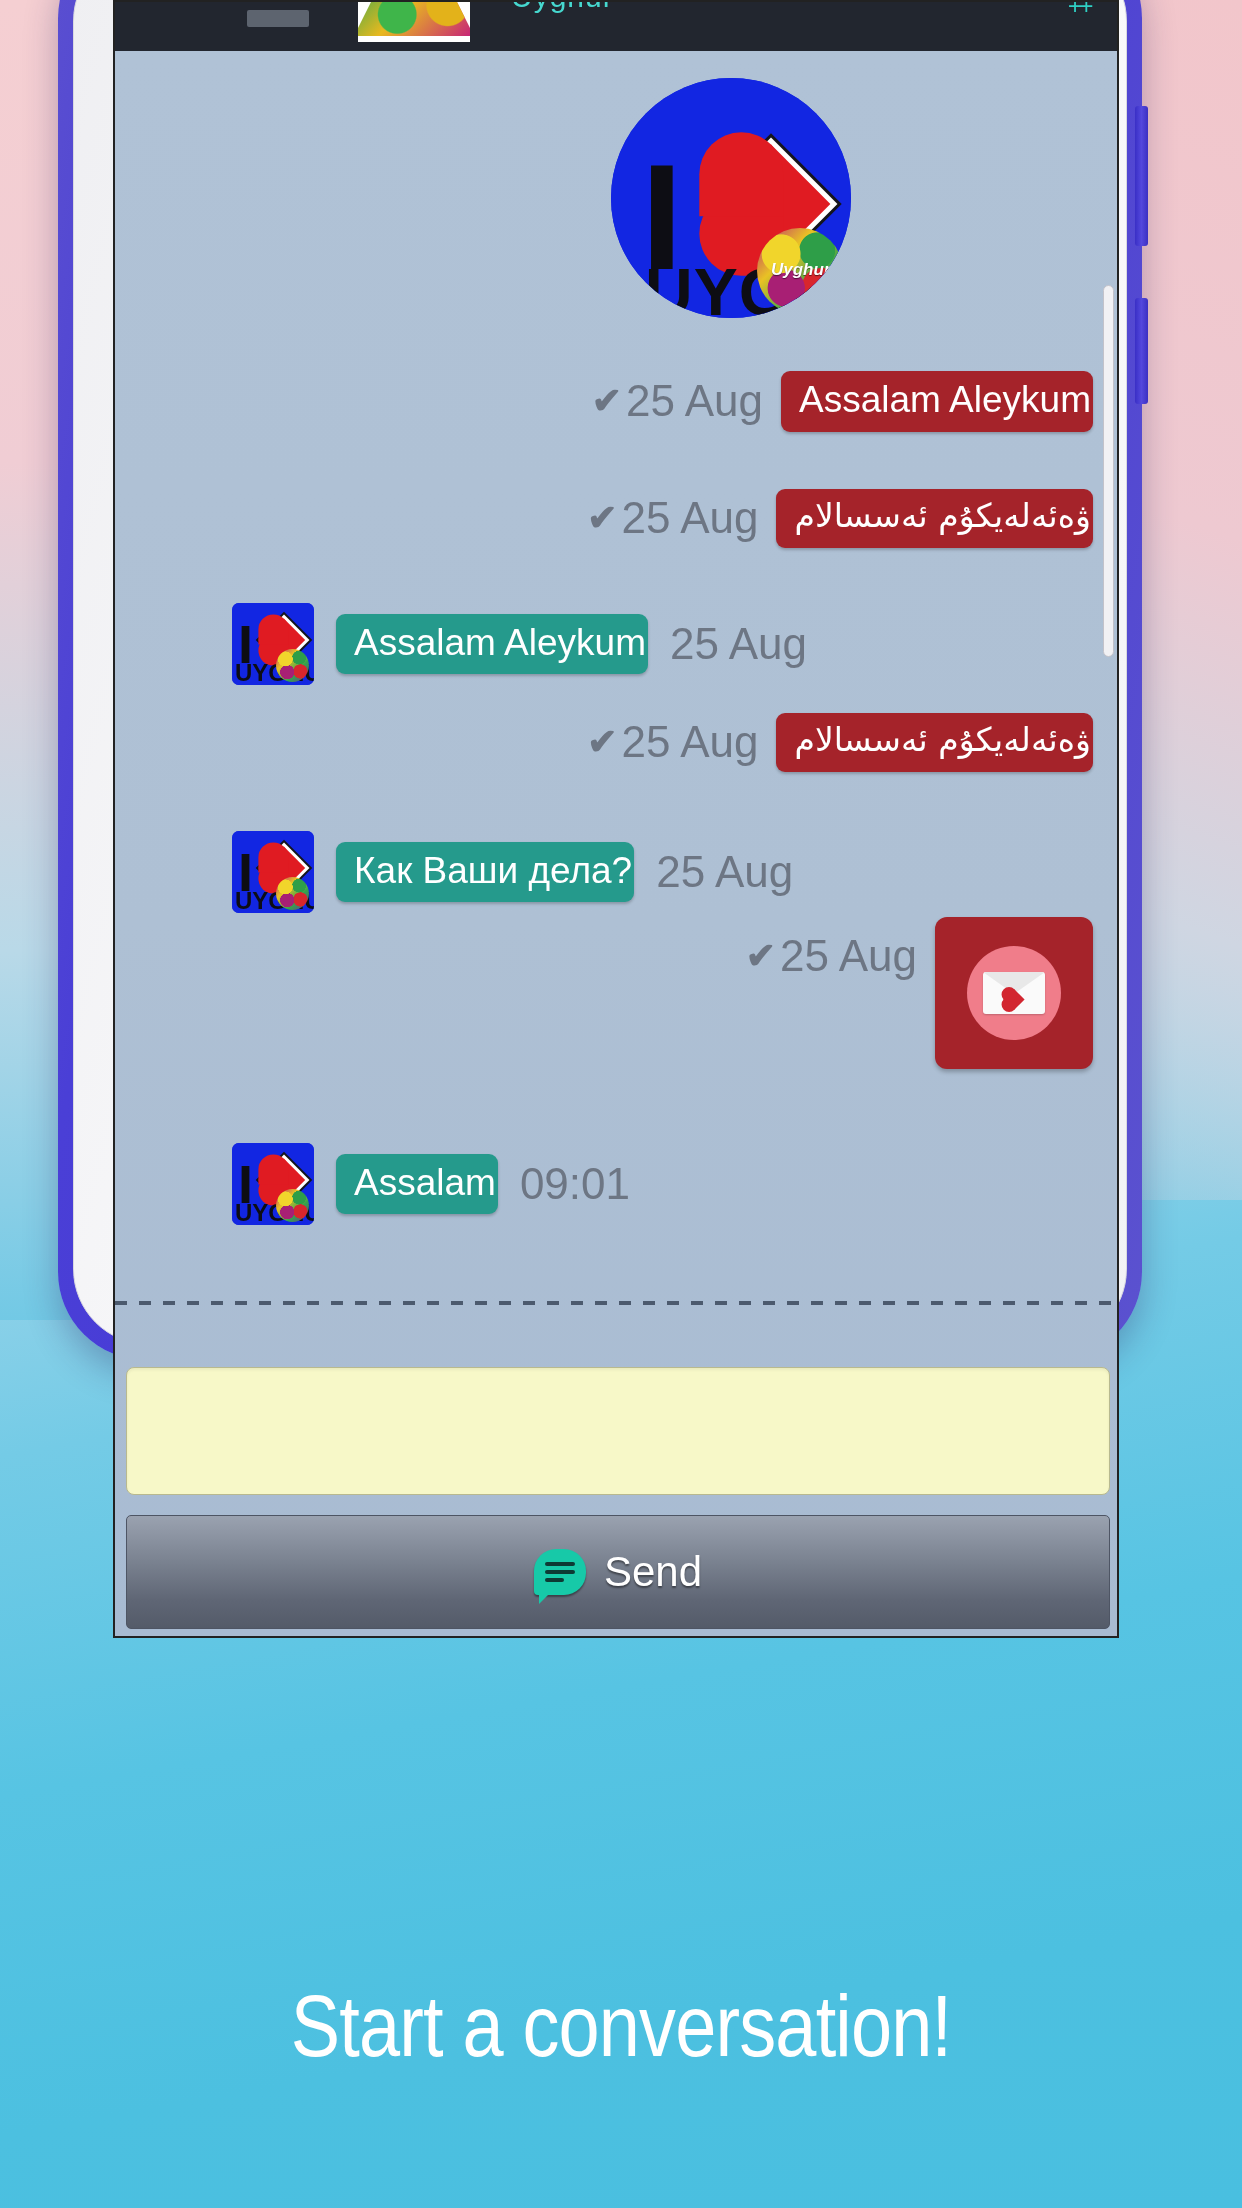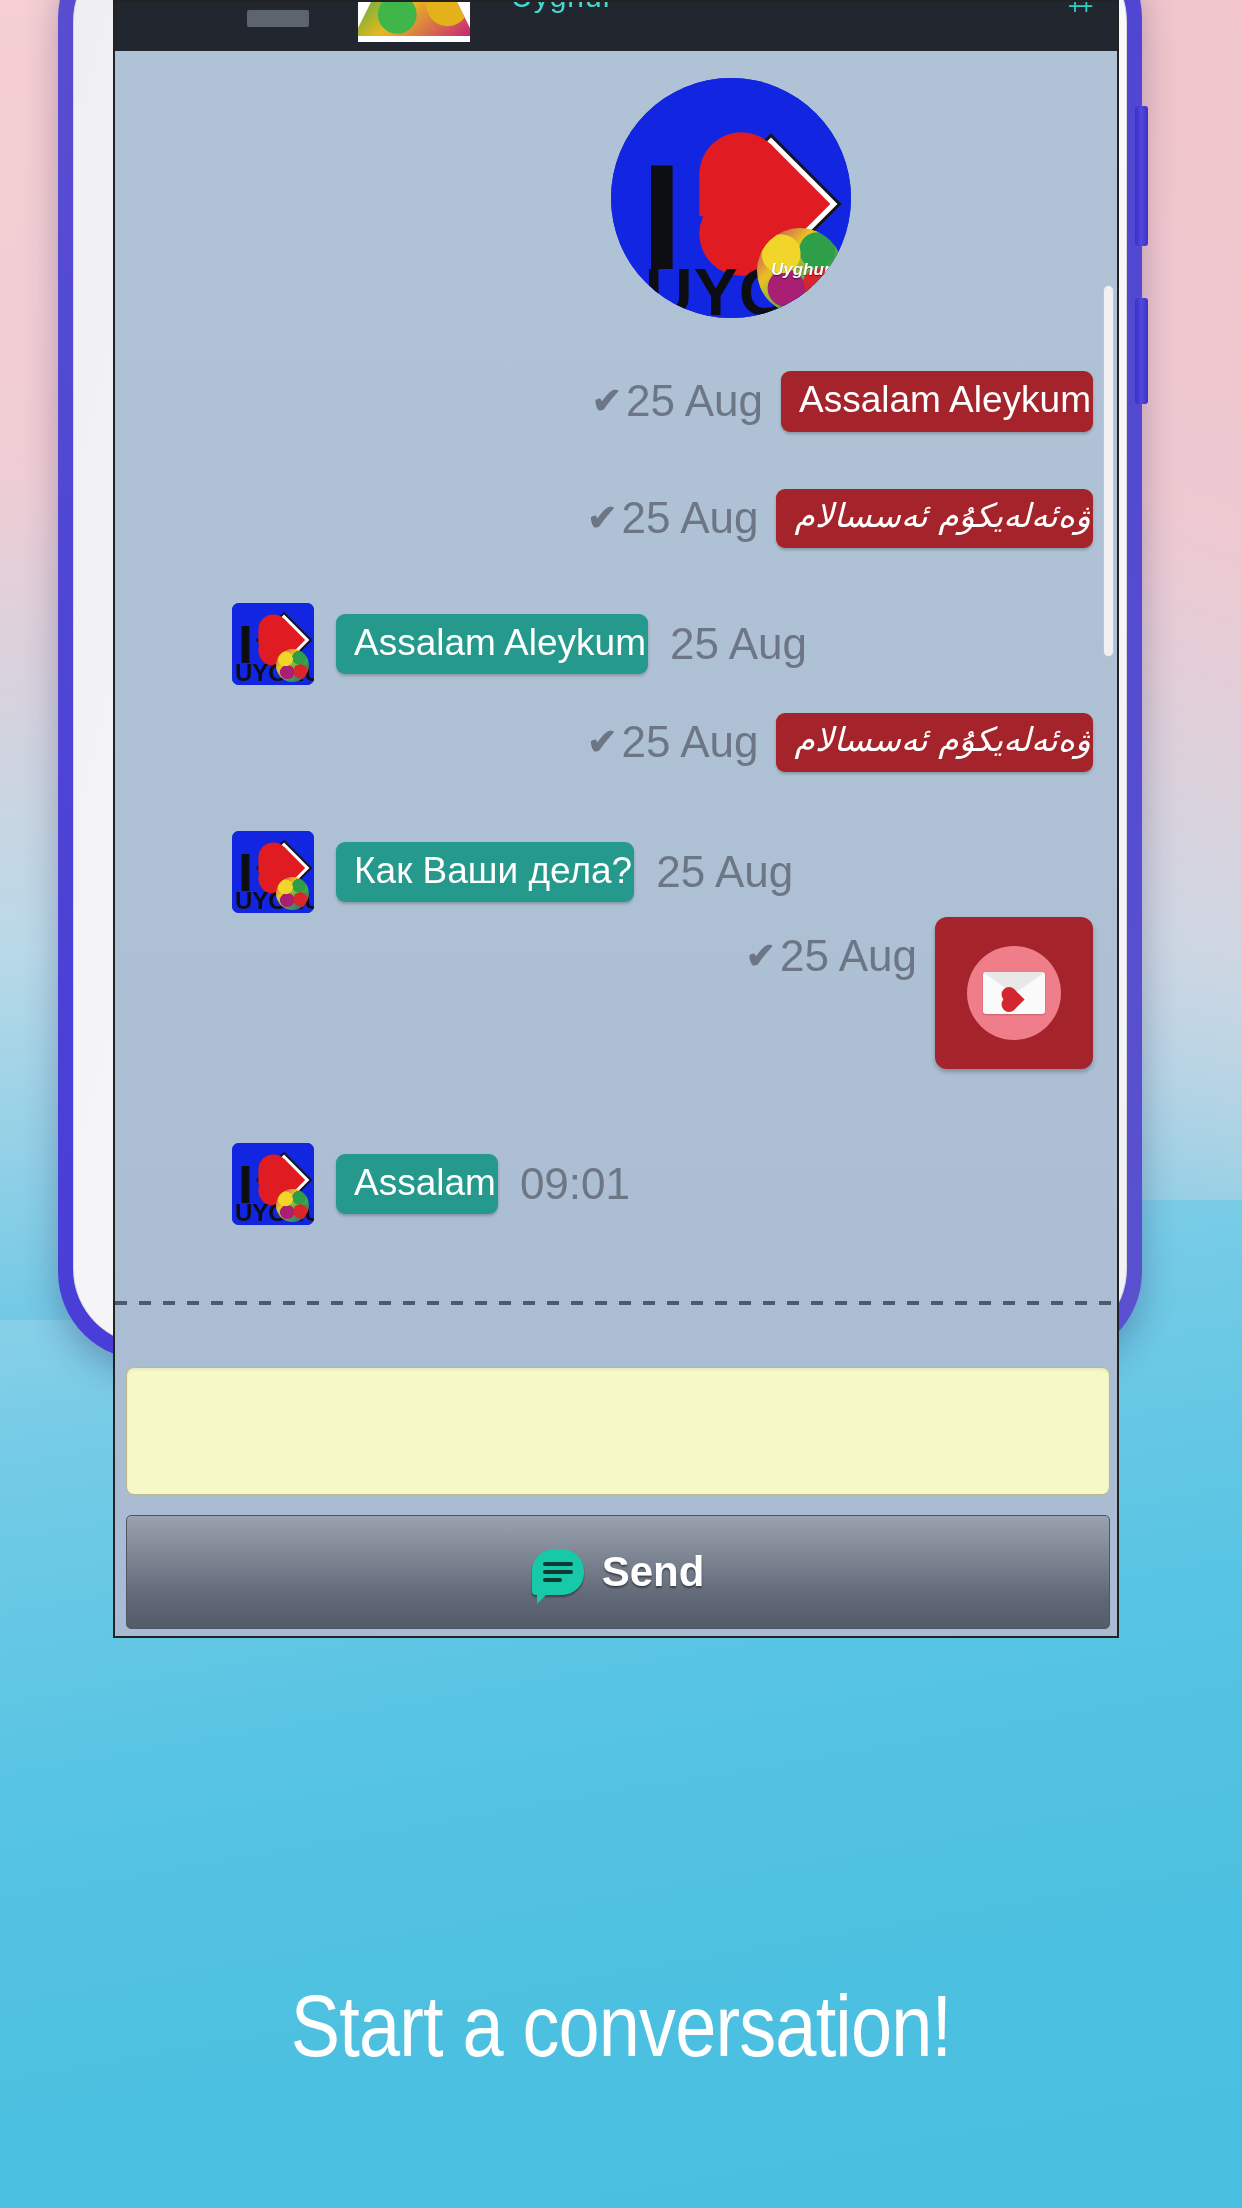--- a/index.html
+++ b/index.html
@@ -198,21 +198,21 @@
     padding: 9px 2px 12px 18px;
     color: #ffffff;
     font-size: 37px;
     line-height: 1.08;
     white-space: nowrap;
     box-shadow: 0 2px 3px rgba(0,0,0,0.22);
   }
   .bubble.out { background: #a5232a; }
   .bubble.in  { background: #259a8c; }
   .bubble.rtl { direction: rtl; unicode-bidi: bidi-override;
-                font-family: "DejaVu Sans", sans-serif; font-size: 33px; padding-bottom: 14px; font-style: italic; }
+                font-family: "DejaVu Sans", sans-serif; font-size: 33px; padding-bottom: 14px; }
 
   .msg-time {
     color: #6d7684; font-size: 44px; white-space: nowrap;
   }
   .tick-icon { color: #6d7684; font-size: 36px; margin-right: 4px; font-weight: 700; }
   .time-wrap { display: flex; align-items: center; }
 
   
   .sticker-card {
     width: 158px; height: 152px; border-radius: 12px;
@@ -266,21 +266,21 @@
   #send-button {
     position: absolute; left: 11px; top: 1464px;
     width: 984px; height: 114px;
     border-radius: 5px;
     border: 1px solid #4e5564;
     background: linear-gradient(180deg, #9aa2b0 0%, #79818f 42%, #5f6675 75%, #545b69 100%);
     display: flex; align-items: center; justify-content: center; gap: 18px;
     cursor: pointer;
   }
   #send-label {
-    color: #ffffff; font-size: 42px; font-weight: 700;
+    color: #ffffff; font-size: 42px; font-weight: 400;
     text-shadow: 0 2px 2px rgba(0,0,0,.45);
   }
   #send-icon {
     width: 52px; height: 46px; position: relative;
   }
   #send-icon .sb {
     position: absolute; inset: 0; border-radius: 22px 22px 22px 4px;
     background: #17c9a8;
     box-shadow: 0 2px 2px rgba(0,0,0,.4);
   }

